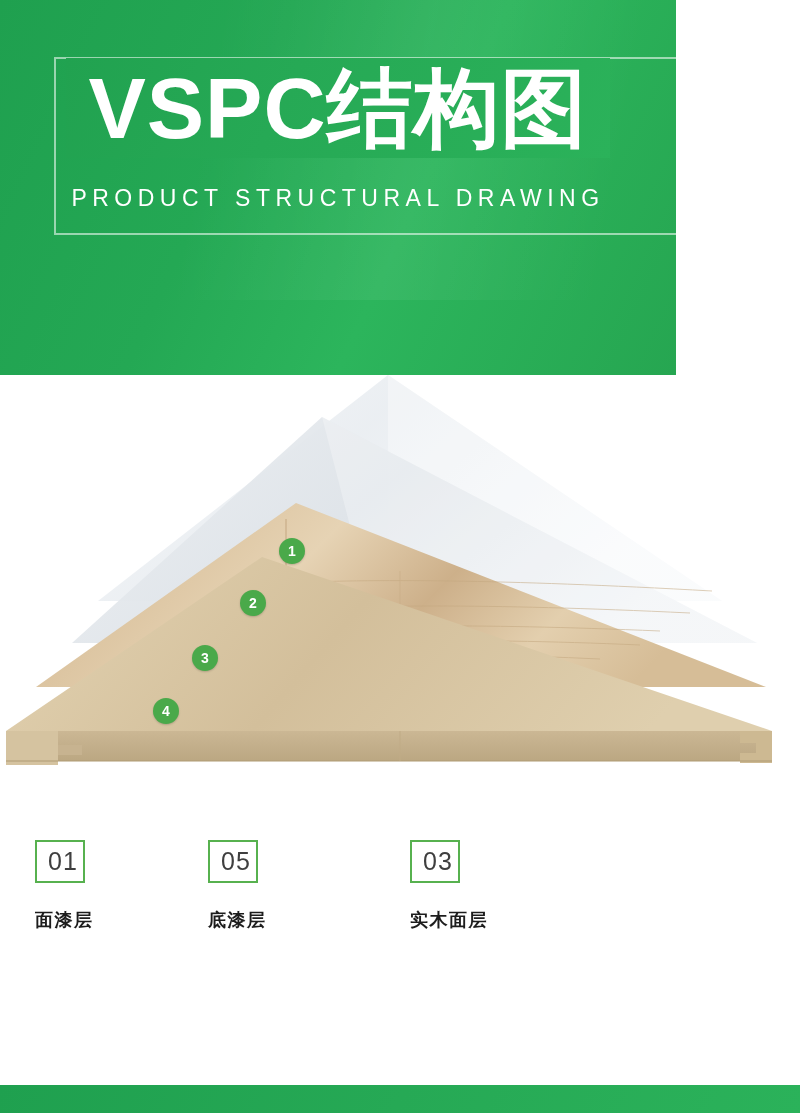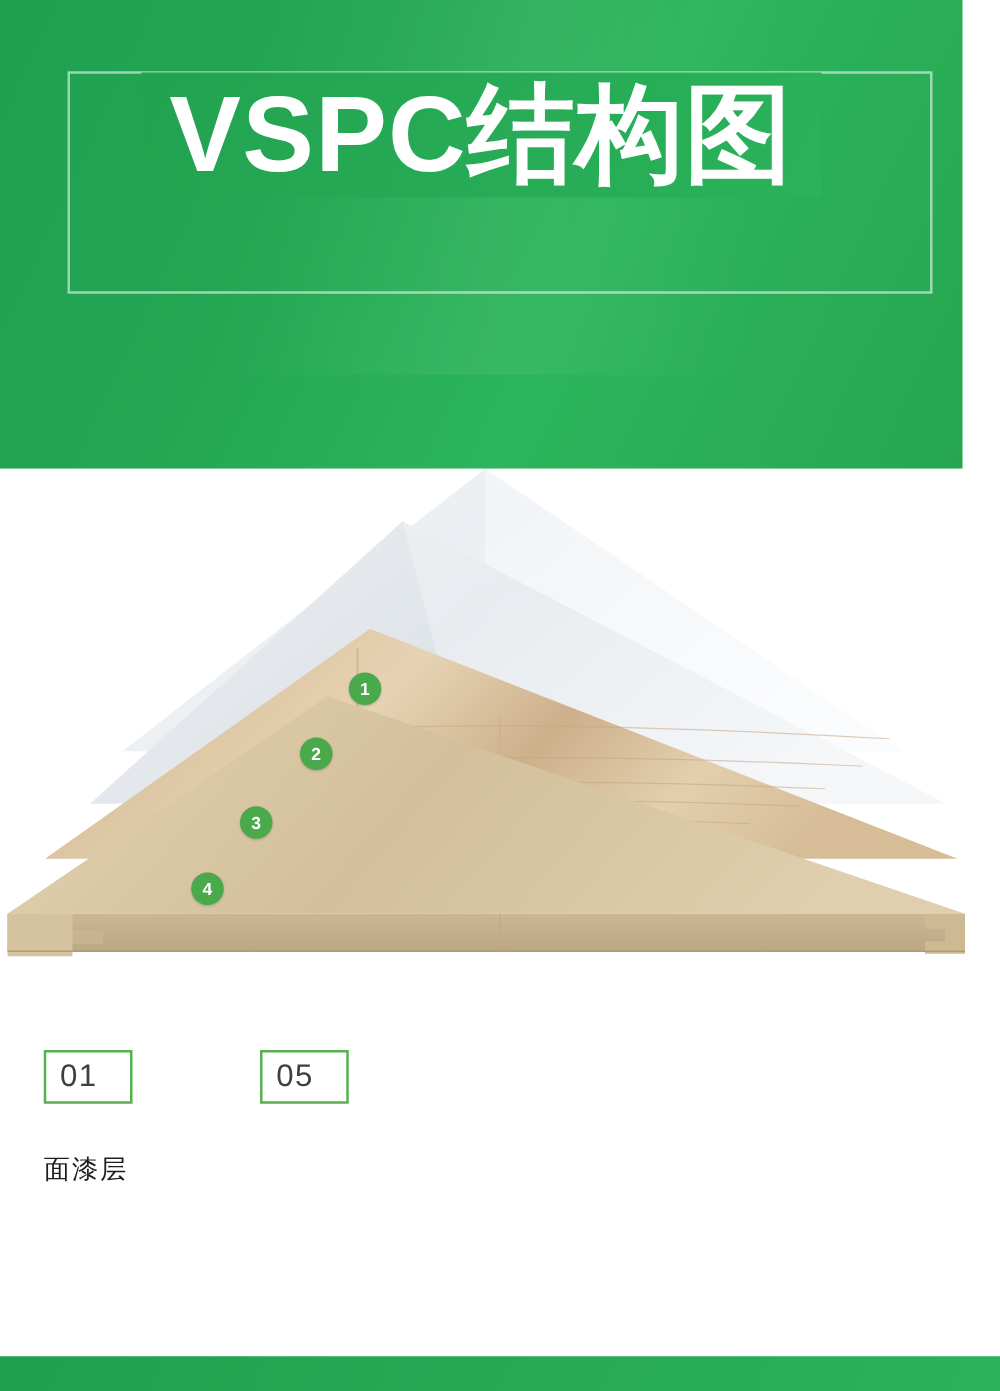--- a/index.html
+++ b/index.html
@@ -11,21 +11,21 @@
     width: 800px;
     height: 1113px;
     font-family: "Liberation Sans", sans-serif;
     overflow: hidden;
     position: relative;
   }
 
   
   .banner {
     position: relative;
-    width: 770px;
+    width: 676px;
     height: 375px;
     background: linear-gradient(115deg, #1fa04f 0%, #24a854 35%, #2cb55c 60%, #26a651 100%);
     overflow: hidden;
   }
   .banner .sheen {
     position: absolute;
     top: -120px;
     left: -80px;
     width: 1000px;
     height: 420px;
@@ -124,34 +124,34 @@
     width: 180px;
   }
   .legend-item.i0 { left: 35px; }
   .legend-item.i1 { left: 208px; }
   .legend-item.i2 { left: 410px; }
   .legend-item.i3 { left: 600px; }
 
   .legend-num {
     display: inline-block;
     border: 2px solid #57b14f;
-    padding: 4px 26px 5px 11px;
+    padding: 4px 5px 5px 11px;
     font-size: 25px;
     line-height: 30px;
     color: #3f3f3f;
     letter-spacing: 1px;
     font-weight: normal;
     background: #ffffff;
   }
   .legend-label {
-    margin-top: 40px;
-    font-size: 21px;
+    margin-top: 24px;
+    font-size: 18px;
     line-height: 26px;
     color: #1d1d1d;
-    font-weight: normal;
+    font-weight: bold;
     letter-spacing: 1.5px;
     white-space: nowrap;
   }
   .legend-item.i3 .legend-label { letter-spacing: 2.5px; }
 
   
   .bottom-bar {
     position: absolute;
     left: 0;
     top: 1085px;
@@ -160,20 +160,21 @@
     background: linear-gradient(115deg, #1fa04f 0%, #26a955 50%, #2bb25a 100%);
   }
 </style>
 </head>
 <body>
 
 <div class="banner">
   <div class="sheen"></div>
   <div class="banner-frame"></div>
   <div class="banner-title"><span class="title-pad">VSPC结构图</span></div>
+  <div class="banner-sub">PRODUCT STRUCTURAL DRAWING</div>
 </div>
 
 <div class="diagram-area">
 
   <div class="stack">
     <svg width="800" height="430" viewBox="0 0 800 430" xmlns="http://www.w3.org/2000/svg" aria-hidden="true">
       <defs>
         <linearGradient id="gTop" x1="0" y1="0" x2="1" y2="0.4">
           <stop offset="0%" stop-color="#f4f6f8"></stop>
           <stop offset="45%" stop-color="#e9edf1"></stop>
@@ -253,17 +254,22 @@
   <div class="bullet b3" style="top:270px;">3</div>
   <div class="bullet b4" style="top:323px;">4</div>
 
   <div class="legend" style="top:465px;">
     <div class="legend-item i0">
       <div class="legend-num">01</div>
       <div class="legend-label">面漆层</div>
     </div>
     <div class="legend-item i1">
       <div class="legend-num">05</div>
+      <div class="legend-label">底漆层</div>
+    </div>
+    <div class="legend-item i2">
+      <div class="legend-num">03</div>
+      <div class="legend-label">实木面层</div>
     </div>
   </div>
 </div>
 
 <div class="bottom-bar"></div>
 
 </body></html>

